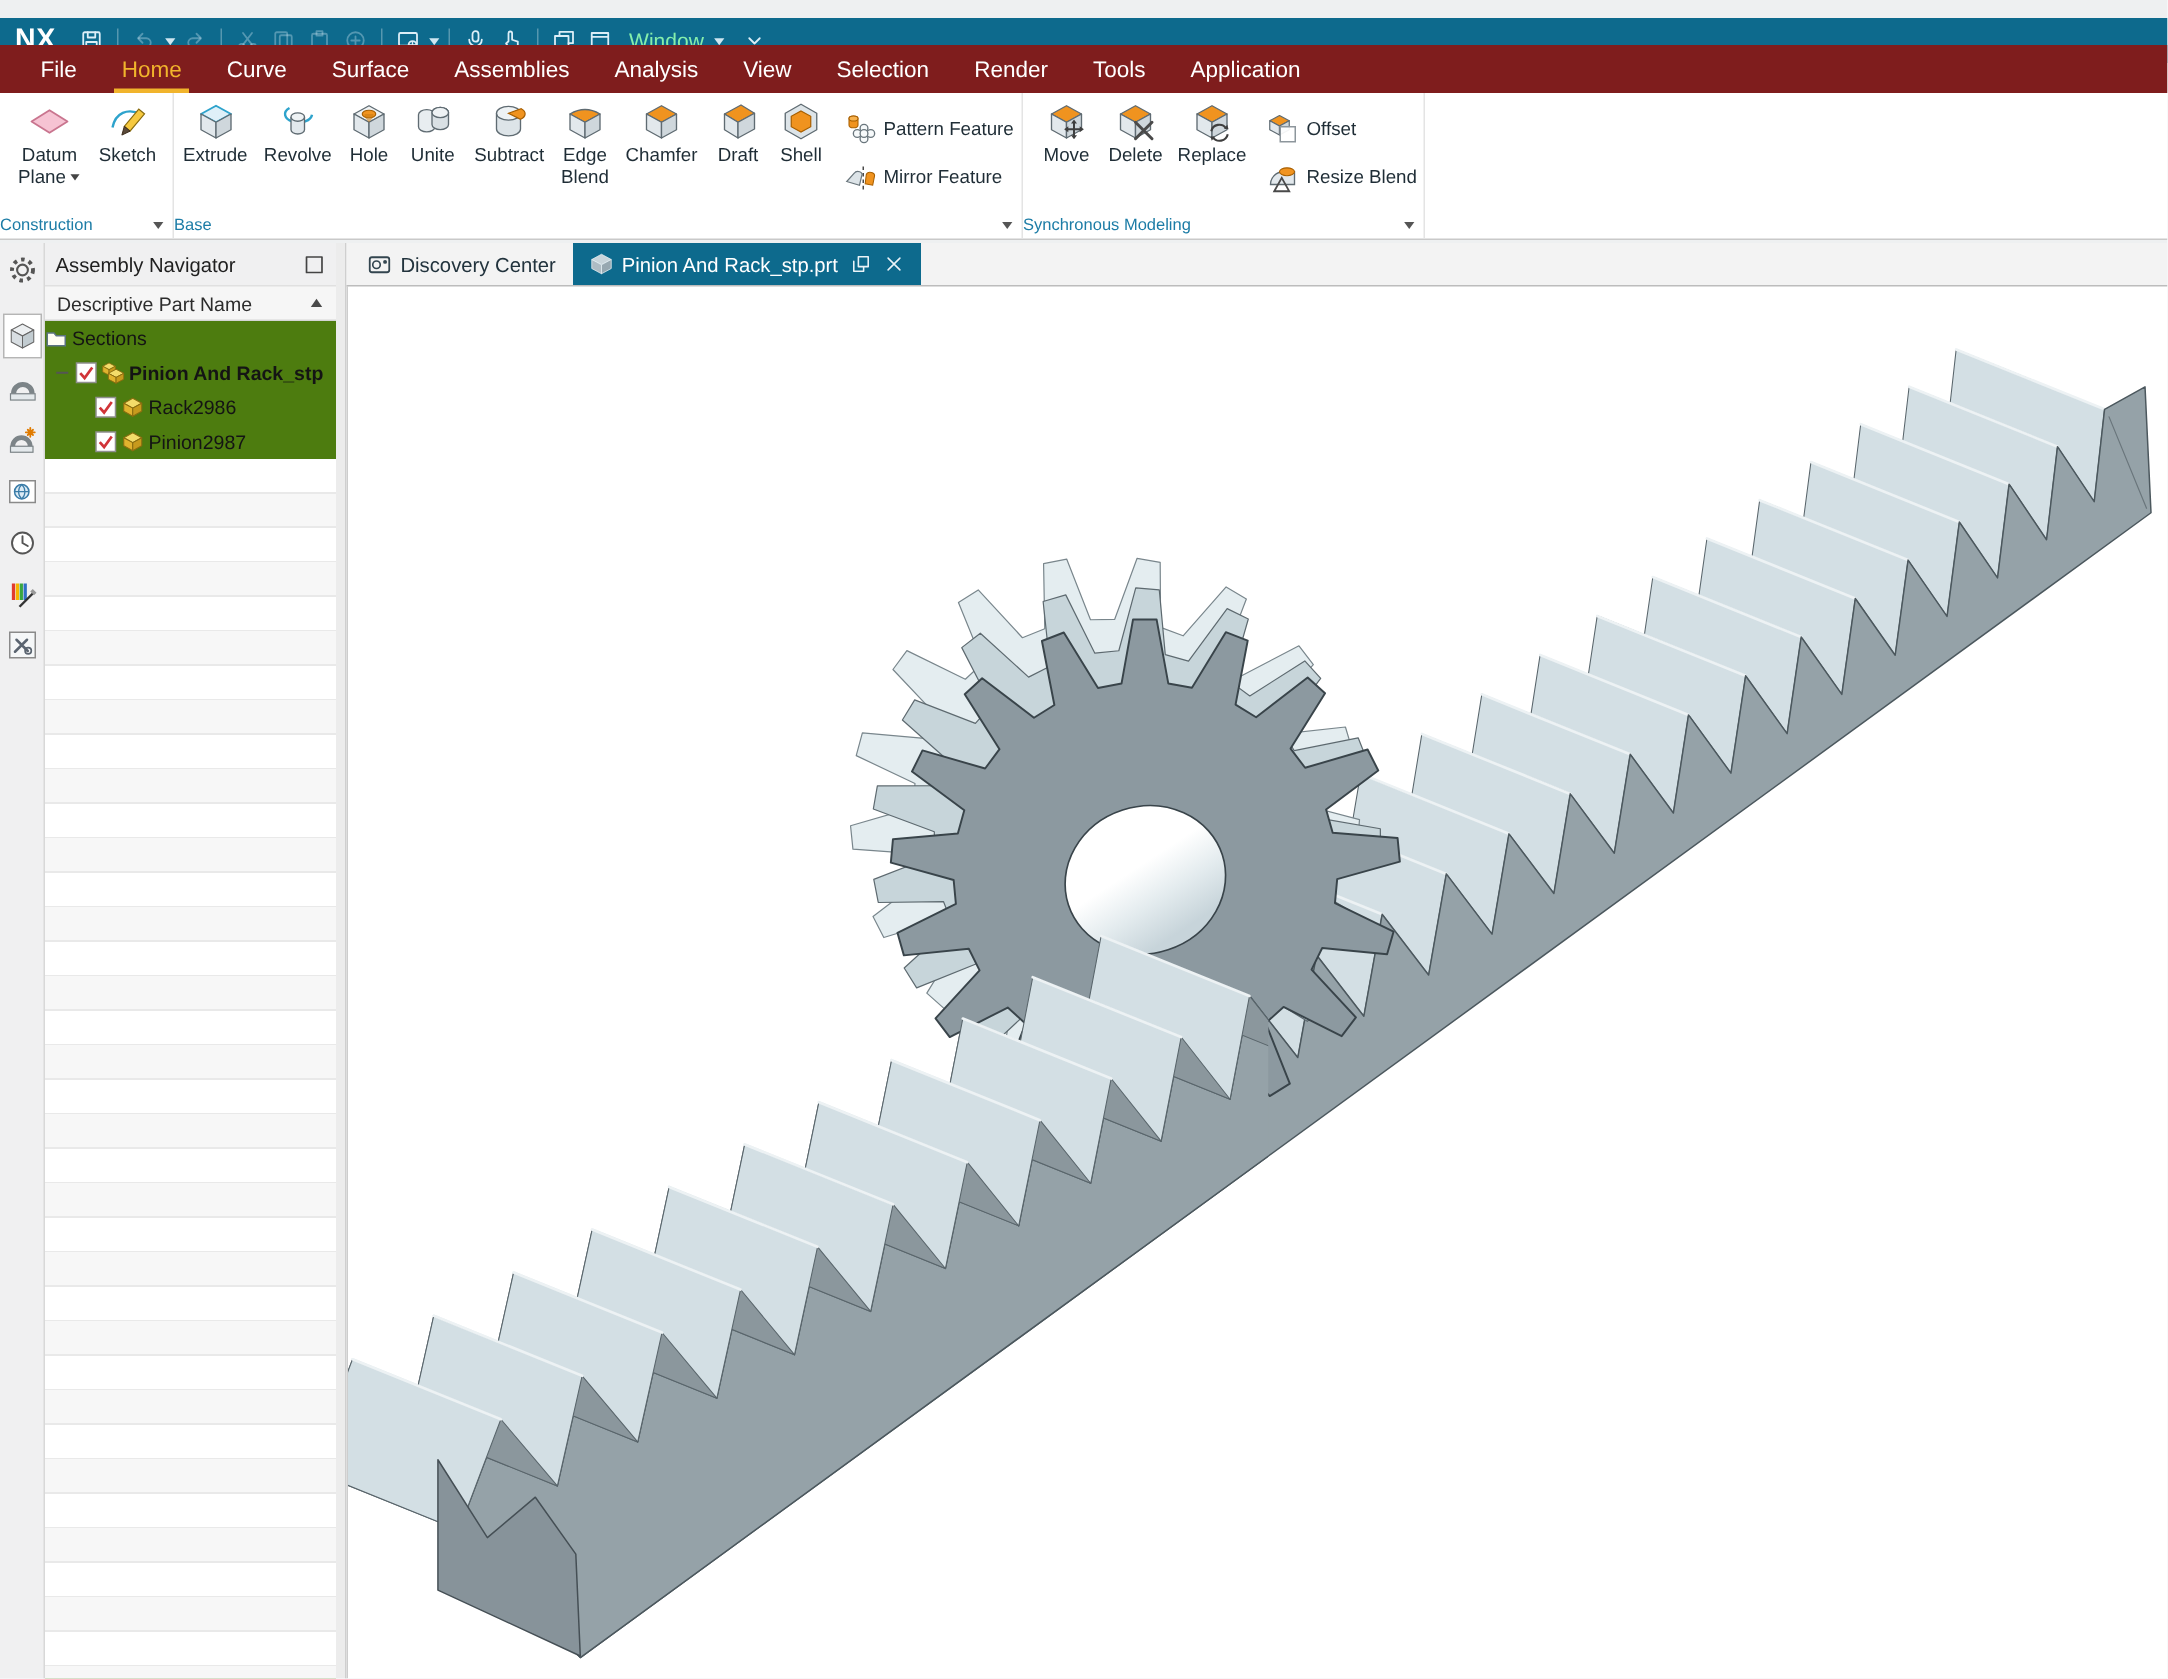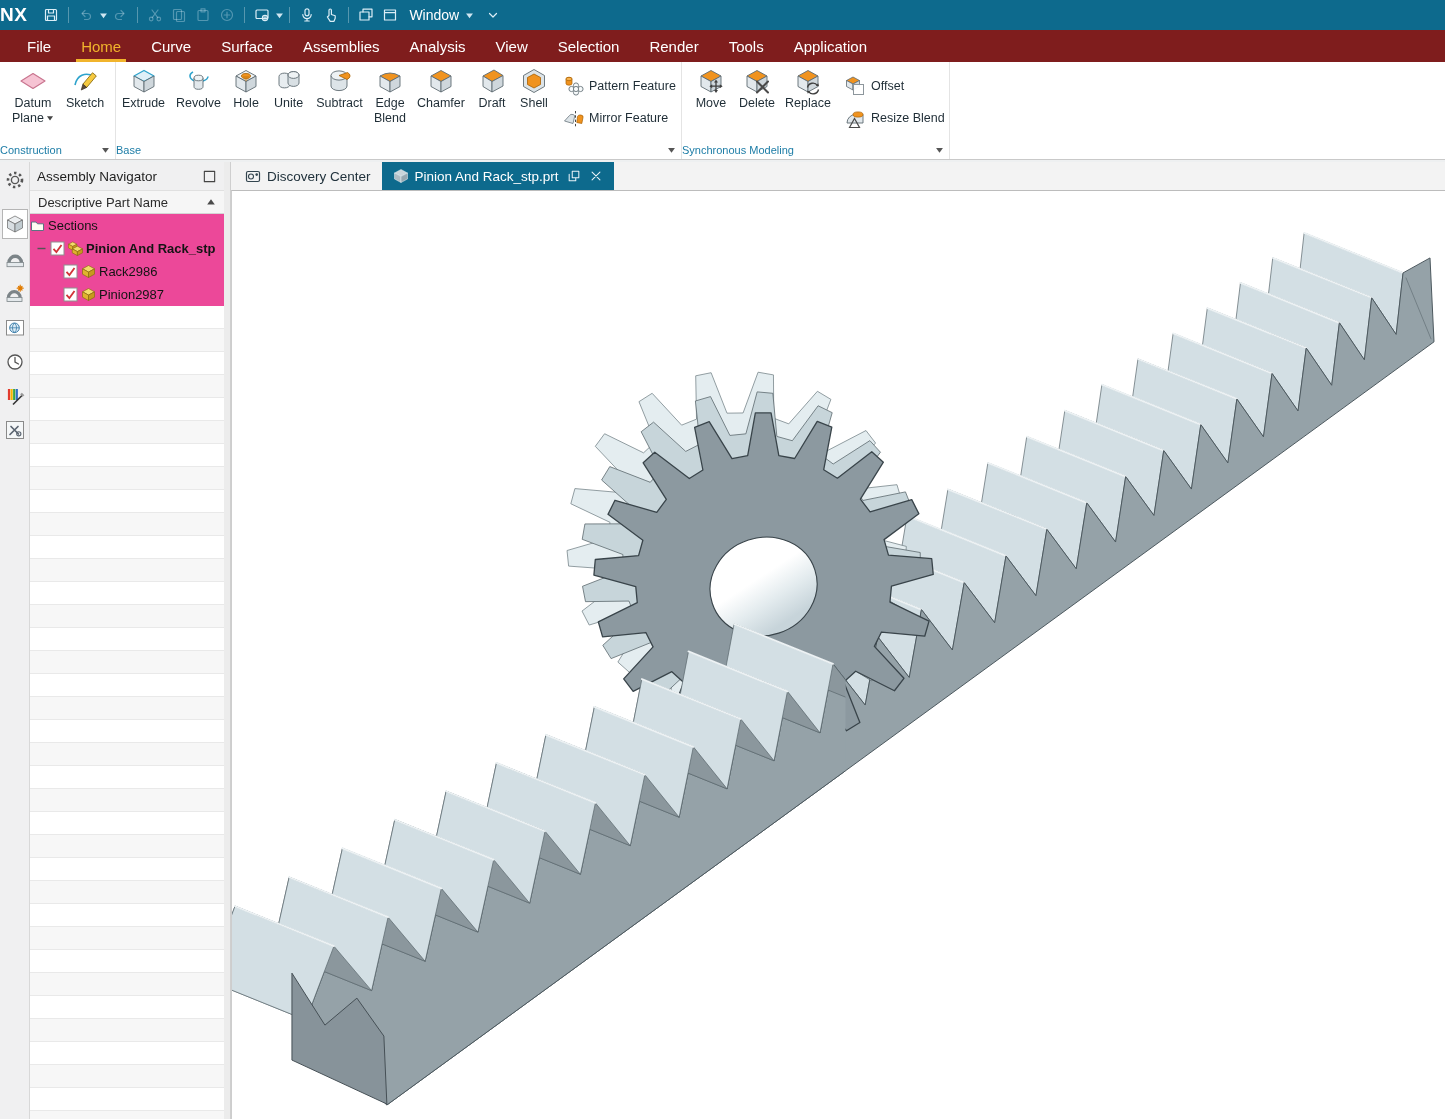--- a/index.html
+++ b/index.html
@@ -1,28 +1,28 @@
 <!DOCTYPE html>
 <html><head>
 <meta charset="utf-8">
 <style>
   *{box-sizing:border-box;margin:0;padding:0}
   html,body{width:1445px;height:1119px}
   body{font-family:"Liberation Sans",sans-serif;background:#eef0f1;overflow:hidden;position:relative;color:#1f2d36}
   
-  .titlebar{position:absolute;left:0;top:0;right:0;height:30px;background:#0d6a8d;display:flex;align-items:center;padding-left:0}
+  .titlebar{position:absolute;left:0;top:12px;right:0;height:30px;background:#0d6a8d;display:flex;align-items:center;padding-left:10px}
   .nx-logo{color:#fff;font-weight:bold;font-size:19px;margin-right:12px;letter-spacing:.5px}
   .tb-icons{display:flex;align-items:center}
   .tb-btn{width:24px;height:22px;display:flex;align-items:center;justify-content:center;color:#dceef7;cursor:default}
   .tb-btn svg{width:16px;height:16px}
   .tb-btn.disabled{color:rgba(214,236,247,.35)}
   .tb-sep{width:1px;height:16px;background:rgba(255,255,255,.3);margin:0 5px}
   .tb-caret{width:9px;height:9px;color:#cfe6f1;margin-left:1px;display:inline-flex}
   .tb-caret svg{width:9px;height:9px}
-  .tb-window{color:#ffffff;font-size:14px;display:flex;align-items:center;gap:5px;margin:0 7px}
+  .tb-window{color:#86efac;font-size:14px;display:flex;align-items:center;gap:5px;margin:0 7px}
   
   .menubar{position:absolute;left:0;top:30px;right:0;height:32px;background:#7f1d1d;display:flex;align-items:stretch;padding-left:12px;font-size:15px;color:#fff}
   .menu-item{padding:0 15px;display:flex;align-items:center;position:relative;cursor:default}
   .menu-item.active{color:#f1b42c}
   .menu-item.active::after{content:"";position:absolute;left:10px;right:10px;bottom:0;height:3px;background:#f1b42c}
   
   .ribbon{position:absolute;left:0;top:62px;right:0;height:98px;background:#fff;border-bottom:1px solid #c9c9c9;display:flex}
   .rgroup{position:relative;height:100%;border-right:1px solid #e4e4e4;display:flex;flex-direction:column;flex:0 0 auto}
   .gbody{flex:1;display:flex;align-items:flex-start;padding-top:5px}
   .rbtn{display:flex;flex-direction:column;align-items:center;cursor:default}
@@ -38,21 +38,21 @@
   .gcaret svg{width:9px;height:9px}
   .lab-caret{display:inline-flex;width:8px;height:8px;color:#444;margin-left:2px}
   .lab-caret svg{width:8px;height:8px}
   
   .resourcebar{position:absolute;left:0;top:162px;bottom:0;width:30px;background:#f0f0f1;border-right:1px solid #d8d8d8;display:flex;flex-direction:column;align-items:center;padding-top:5px;gap:8px}
   .res-btn{width:26px;height:26px;display:flex;align-items:center;justify-content:center;border:1px solid transparent}
   .res-btn svg{width:20px;height:20px}
   .res-btn.active{background:#fff;border:1px solid #b5b5b5;height:30px}
   .res-btn:nth-child(2){margin-top:8px}
   
-  .navigator{position:absolute;left:30px;top:162px;width:194px;bottom:0;background:#ec4899;display:flex;flex-direction:column}
+  .navigator{position:absolute;left:30px;top:162px;width:194px;bottom:0;background:#4d7c0f;display:flex;flex-direction:column}
   .nav-header{height:28px;background:#f0f0f1;display:flex;align-items:center;padding:0 7px;font-size:13.5px;color:#1f1f1f;flex:0 0 auto}
   .nav-title{flex:1}
   .nav-float{width:15px;height:15px;color:#444;display:flex}
   .nav-float svg{width:15px;height:15px}
   .nav-colheader{height:24px;background:#f6f6f6;border-top:1px solid #e0e0e0;border-bottom:1px solid #d5d5d5;display:flex;align-items:center;padding:0 8px;font-size:13px;color:#2c2c2c;flex:0 0 auto}
   .colh-label{flex:1}
   .sort-ic{width:10px;height:10px;display:flex}
   .sort-ic svg{width:10px;height:10px}
   .trow{height:23px;display:flex;align-items:center;gap:3px;font-size:13px;color:#141414;flex:0 0 auto;cursor:default}
   .trow .cbx{width:15px;height:15px;display:flex;flex:0 0 auto}

